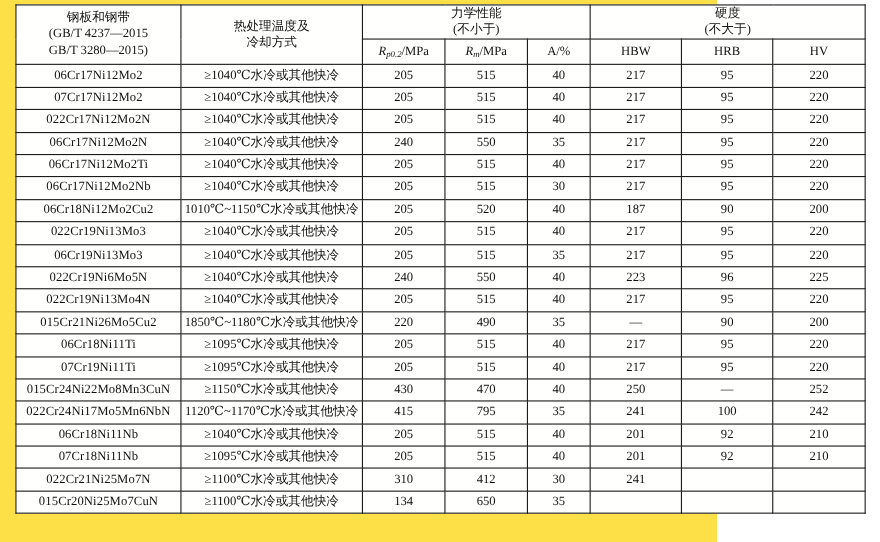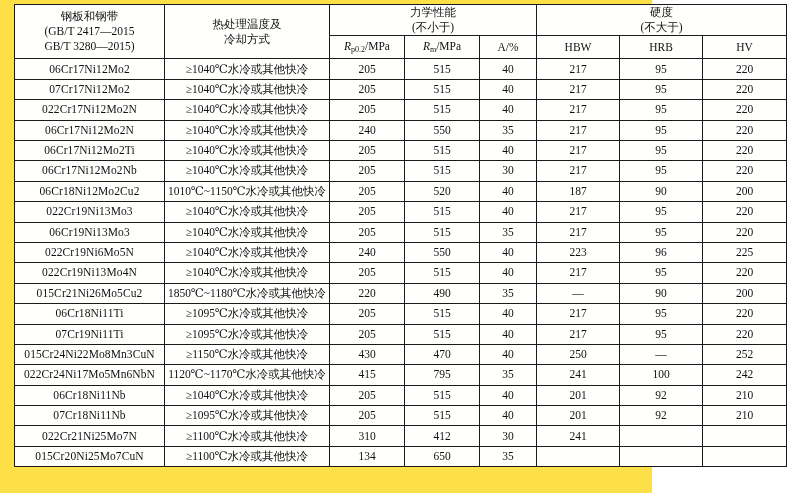--- a/index.html
+++ b/index.html
@@ -62,20 +62,21 @@
   .hdr-sub {
     height: 22px;
     font-size: 11px;
   }
   .hdr-sub .sym {
     font-style: italic;
   }
   .hdr-sub .sub {
     font-size: 8px;
     vertical-align: -2px;
+    font-style: italic;
   }
   tbody td {
     height: 19.4px;
   }
   td.grade {
     font-size: 11.3px;
     letter-spacing: 0.1px;
   }
   td.heat {
     font-size: 11.3px;
@@ -109,21 +110,21 @@
         <col class="c3">
         <col class="c4">
         <col class="c5">
         <col class="c6">
         <col class="c7">
     </colgroup>
     <thead>
       <tr class="outer-top">
         <th class="hdr-cell hdr-lines" rowspan="2">
           <div>钢板和钢带</div>
-          <div>(GB/T 2417—2015</div>
+          <div>(GB/T 4237—2015</div>
           <div>GB/T 3280—2015)</div>
         </th>
         <th class="hdr-cell hdr-lines" rowspan="2">
           <div>热处理温度及</div>
           <div>冷却方式</div>
         </th>
         <th class="hdr-cell hdr-lines" colspan="3">
           <div>力学性能</div>
           <div>(不小于)</div>
         </th>

